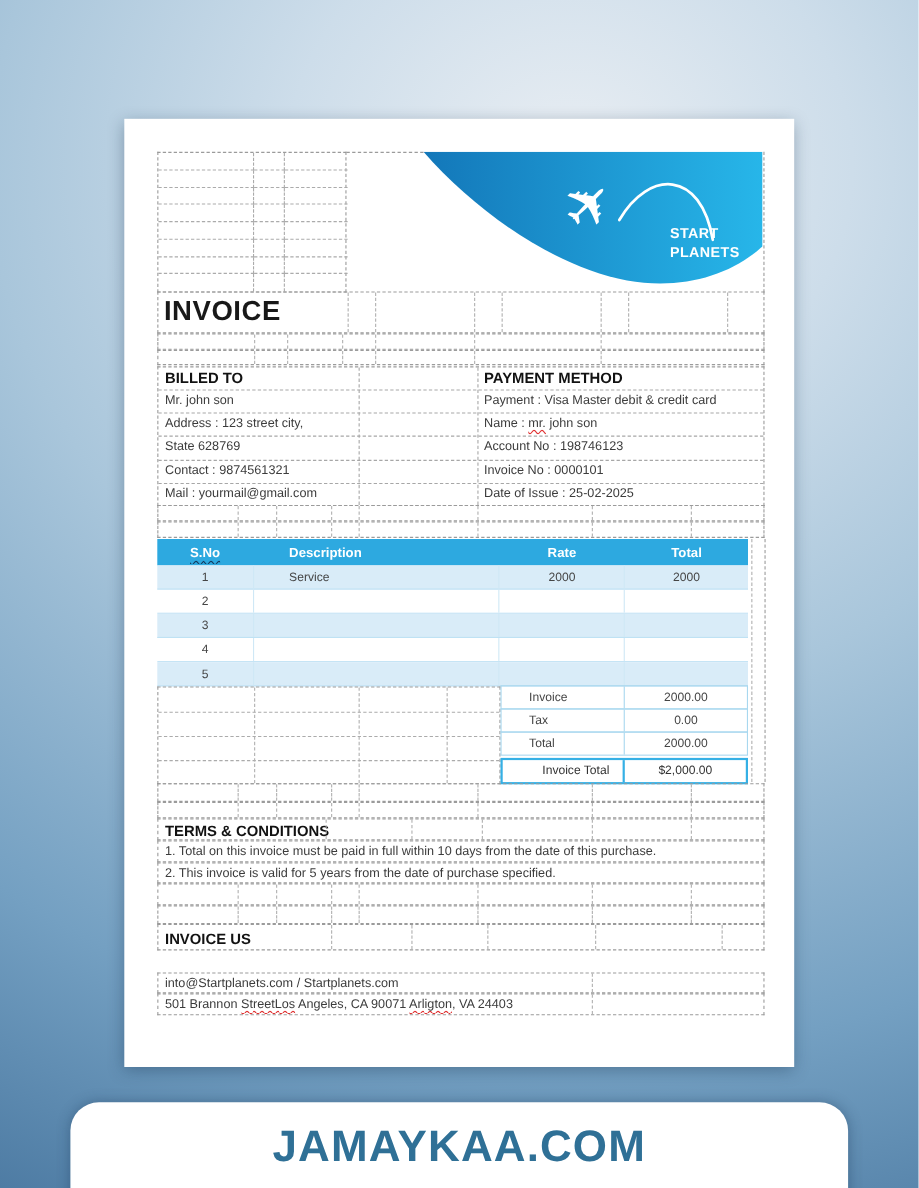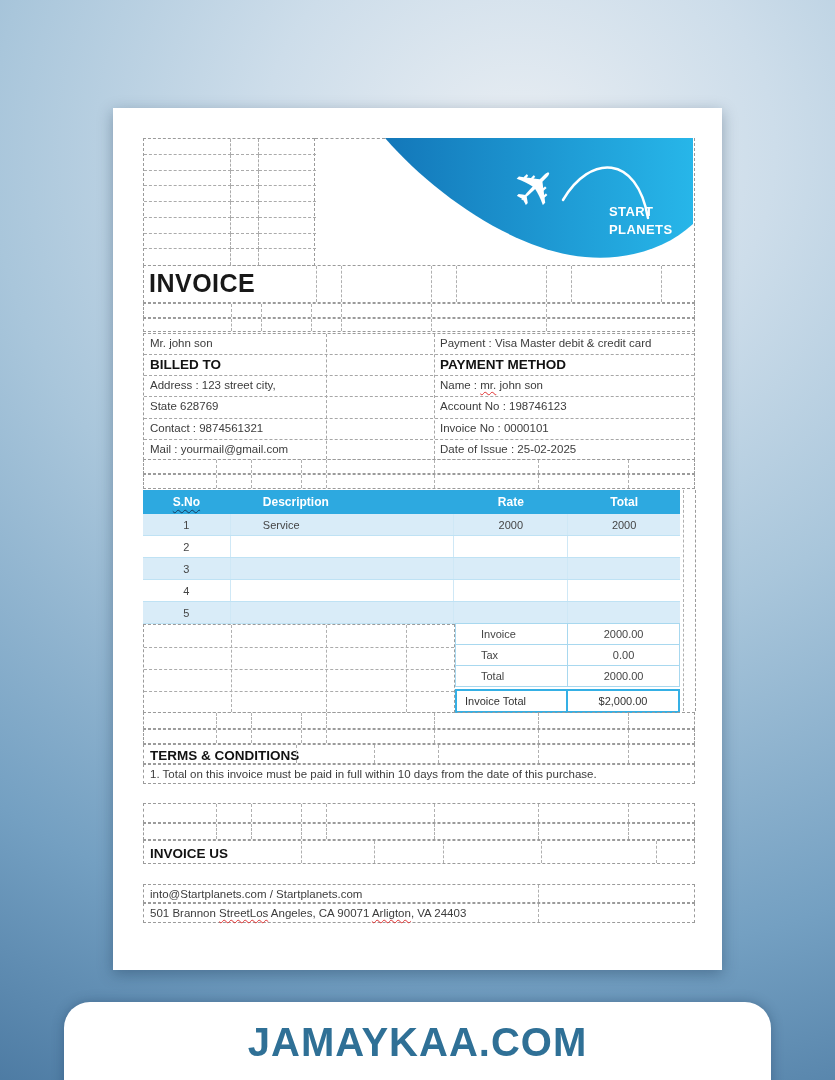--- a/index.html
+++ b/index.html
@@ -63,21 +63,21 @@
   .ithead .c3{border-color:transparent;}
   .c4{width:112px;text-align:center;display:flex;align-items:center;justify-content:center;}
   .tbl-right-dash1{position:absolute;left:570px;top:382px;height:221px;border-left:1px dashed #b0b0b0;}
   .tbl-right-dash2{position:absolute;left:582px;top:382px;height:221px;border-left:1px dashed #9b9b9b;}
   
   .summary{position:absolute;left:342px;top:516px;width:225px;}
   .sumrow{display:flex;height:22px;border:1px solid #a8d8ef;margin-top:-1px;font-size:11px;color:#454545;box-sizing:border-box;}
   .sumrow .sl{width:113px;padding-left:25px;box-sizing:border-box;border-right:1px solid #a8d8ef;display:flex;align-items:center;}
   .sumrow .sv{width:112px;display:flex;align-items:center;justify-content:center;}
   .invtotal{position:absolute;left:342px;top:581px;width:225px;height:24px;border:2px solid #35b0e5;box-sizing:border-box;display:flex;font-size:11px;color:#333;}
-  .invtotal .sl{width:111px;padding-left:8px;box-sizing:border-box;border-right:2px solid #35b0e5;display:flex;align-items:center;}
+  .invtotal .sl{width:111px;padding-left:36px;box-sizing:border-box;border-right:2px solid #35b0e5;display:flex;align-items:center;}
   .invtotal .sv{flex:1;display:flex;align-items:center;justify-content:center;}
   .sumleft{position:absolute;left:30px;top:516px;width:312px;height:89px;border:1px dashed #9b9b9b;box-sizing:border-box;}
   .sumleft .hl{position:absolute;left:0;right:0;border-top:1px dashed #ababab;}
   
   .bandtext{position:absolute;left:6px;top:3px;font-size:11.5px;color:#3c3c3c;white-space:nowrap;}
   .bandhead{position:absolute;left:6px;top:3px;font-size:13.5px;font-weight:bold;color:#121212;white-space:nowrap;}
   
   .card{
     position:absolute;left:64px;top:1002px;width:707px;height:120px;background:#ffffff;
     border-radius:26px;box-shadow:0 0 12px rgba(20,50,80,.35);text-align:center;
@@ -158,26 +158,26 @@
       <i class="tk" style="left: 167px;"></i>
       <i class="tk" style="left: 197px;"></i>
       <i class="tk" style="left: 287px;"></i>
       <i class="tk" style="left: 402px;"></i>
     </div>
 
   <div class="sect">
     <div class="vdiv" style="left:182px"></div>
     <div class="vdiv" style="left:290px"></div>
     <div class="srow">
+      <span class="l h">BILLED TO</span>
+      <span class="r h">PAYMENT METHOD</span>
+    </div>
+    <div class="srow">
       <span class="l">Mr. john son</span>
       <span class="r">Payment : Visa Master debit &amp; credit card</span>
-    </div>
-    <div class="srow">
-      <span class="l h">BILLED TO</span>
-      <span class="r h">PAYMENT METHOD</span>
     </div>
     <div class="srow">
       <span class="l">Address : 123 street city,</span>
       <span class="r"><span>Name : </span><span class="sq-red">mr.</span><span> john son</span></span>
     </div>
     <div class="srow">
       <span class="l">State 628769</span>
       <span class="r">Account No : 198746123</span>
     </div>
     <div class="srow">
@@ -300,20 +300,23 @@
     <div class="bandhead">TERMS &amp; CONDITIONS</div>
   <i class="tk" style="left: 152px;"></i>
       <i class="tk" style="left: 230px;"></i>
       <i class="tk" style="left: 294px;"></i>
       <i class="tk" style="left: 394px;"></i>
       <i class="tk" style="left: 484px;"></i>
     </div>
   <div class="band" style="top:657px;height:20px;">
     <div class="bandtext">1. Total on this invoice must be paid in full within 10 days from the date of this purchase.</div>
   </div>
+  <div class="band" style="top:677px;height:19px;">
+    <div class="bandtext">2. This invoice is valid for 5 years from the date of purchase specified.</div>
+  </div>
 
   <div class="band" style="top:696px;height:20px;">
       <i class="tk" style="left: 72px;"></i>
       <i class="tk" style="left: 107px;"></i>
       <i class="tk" style="left: 157px;"></i>
       <i class="tk" style="left: 182px;"></i>
       <i class="tk" style="left: 290px;"></i>
       <i class="tk" style="left: 394px;"></i>
       <i class="tk" style="left: 484px;"></i>
     </div>

